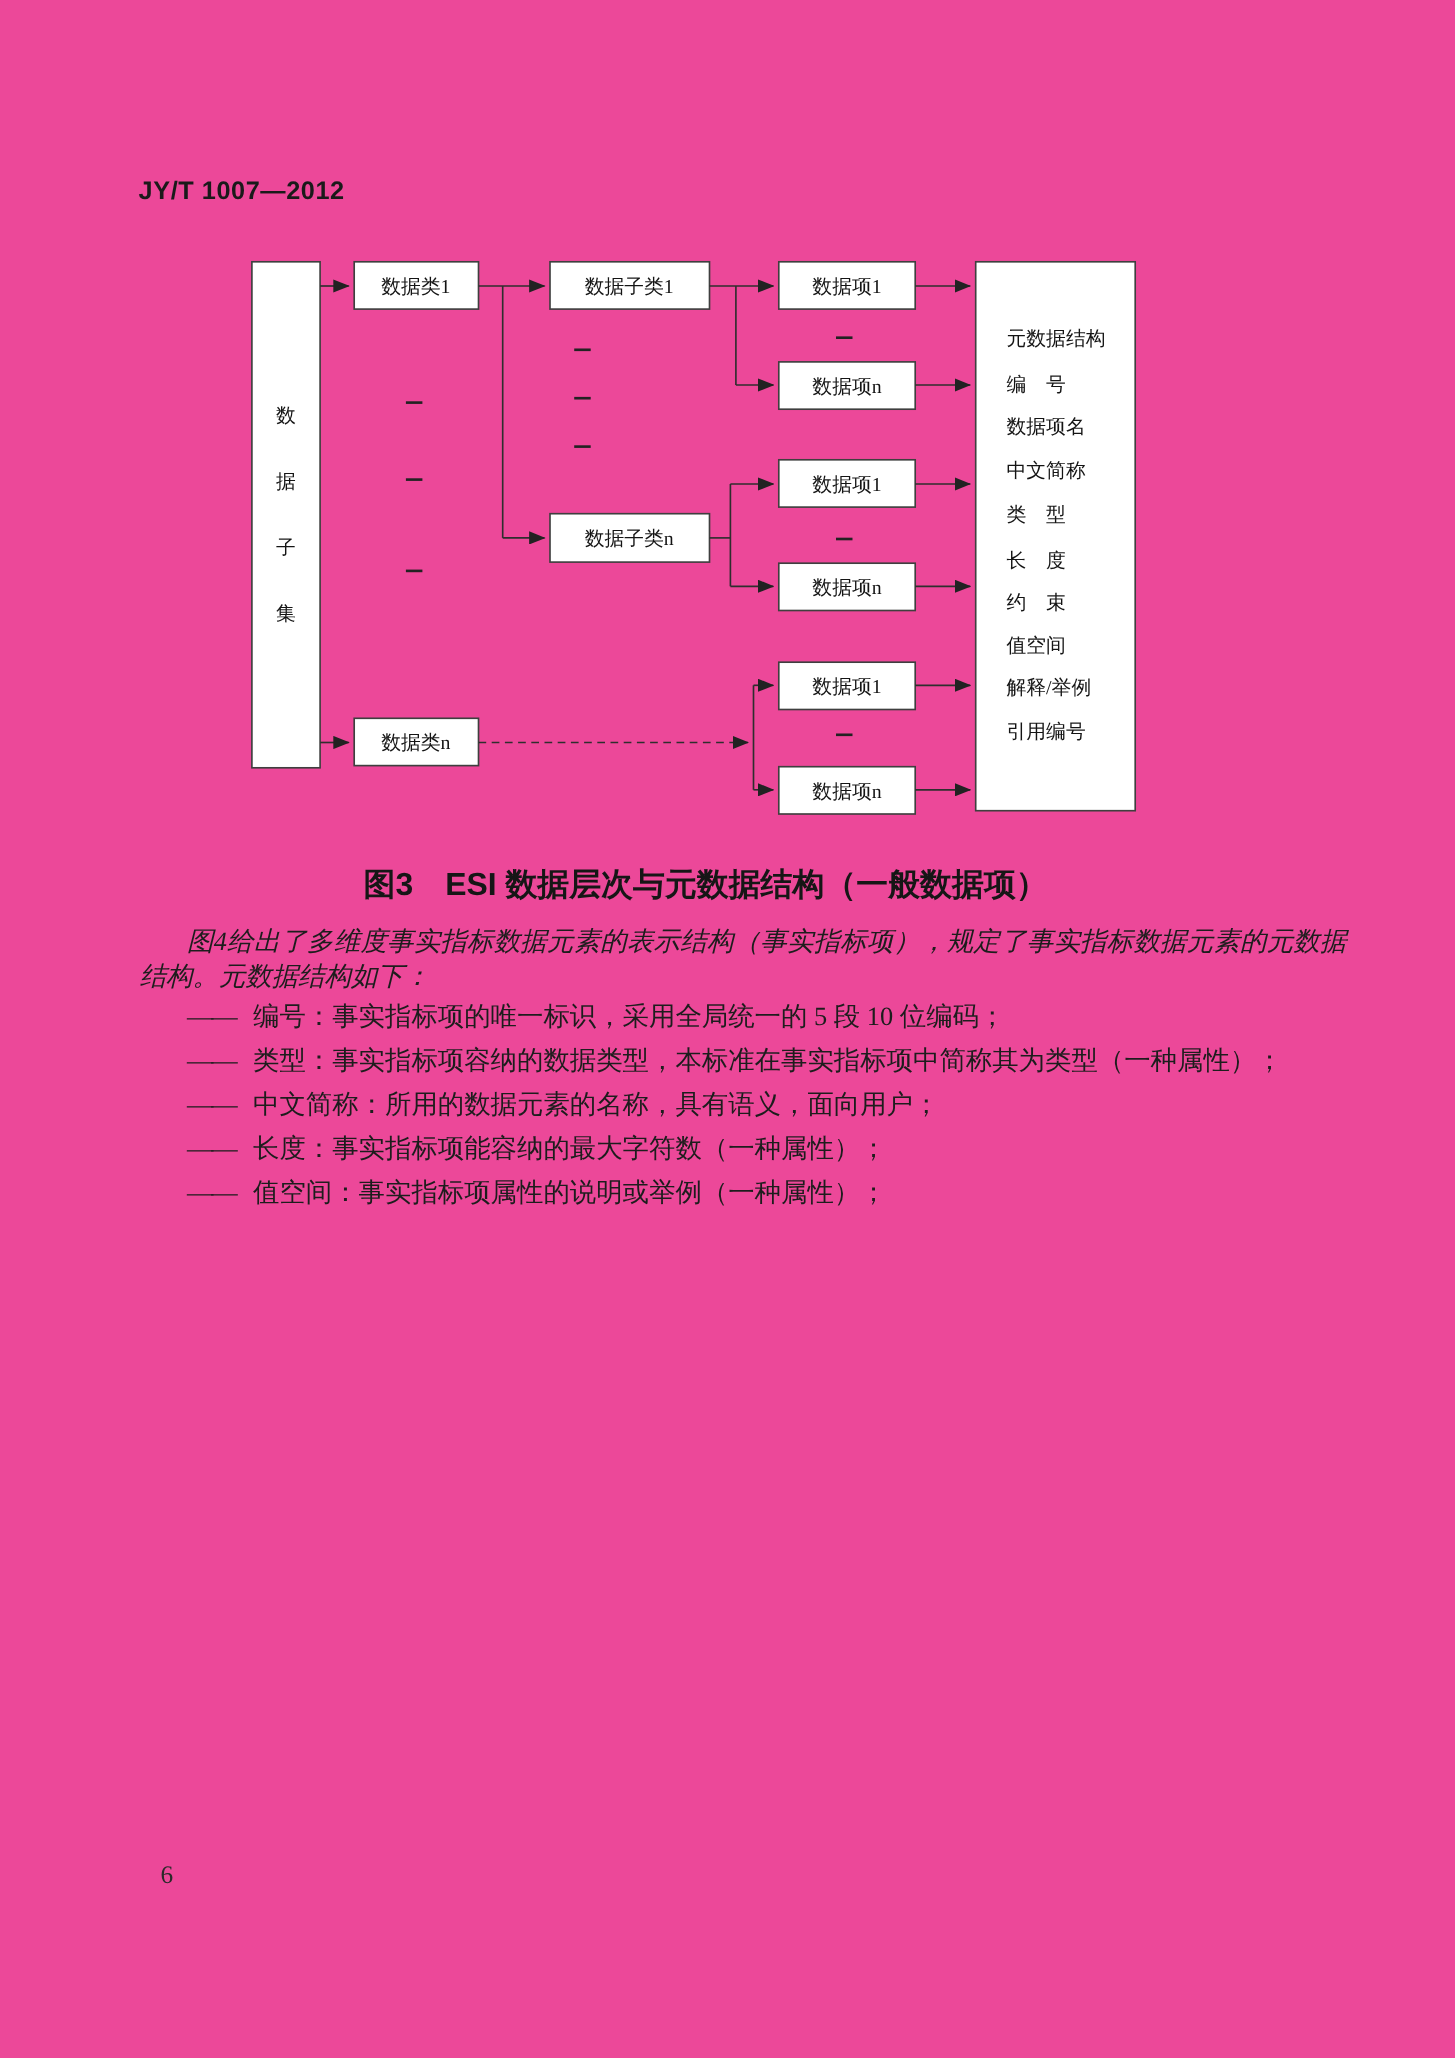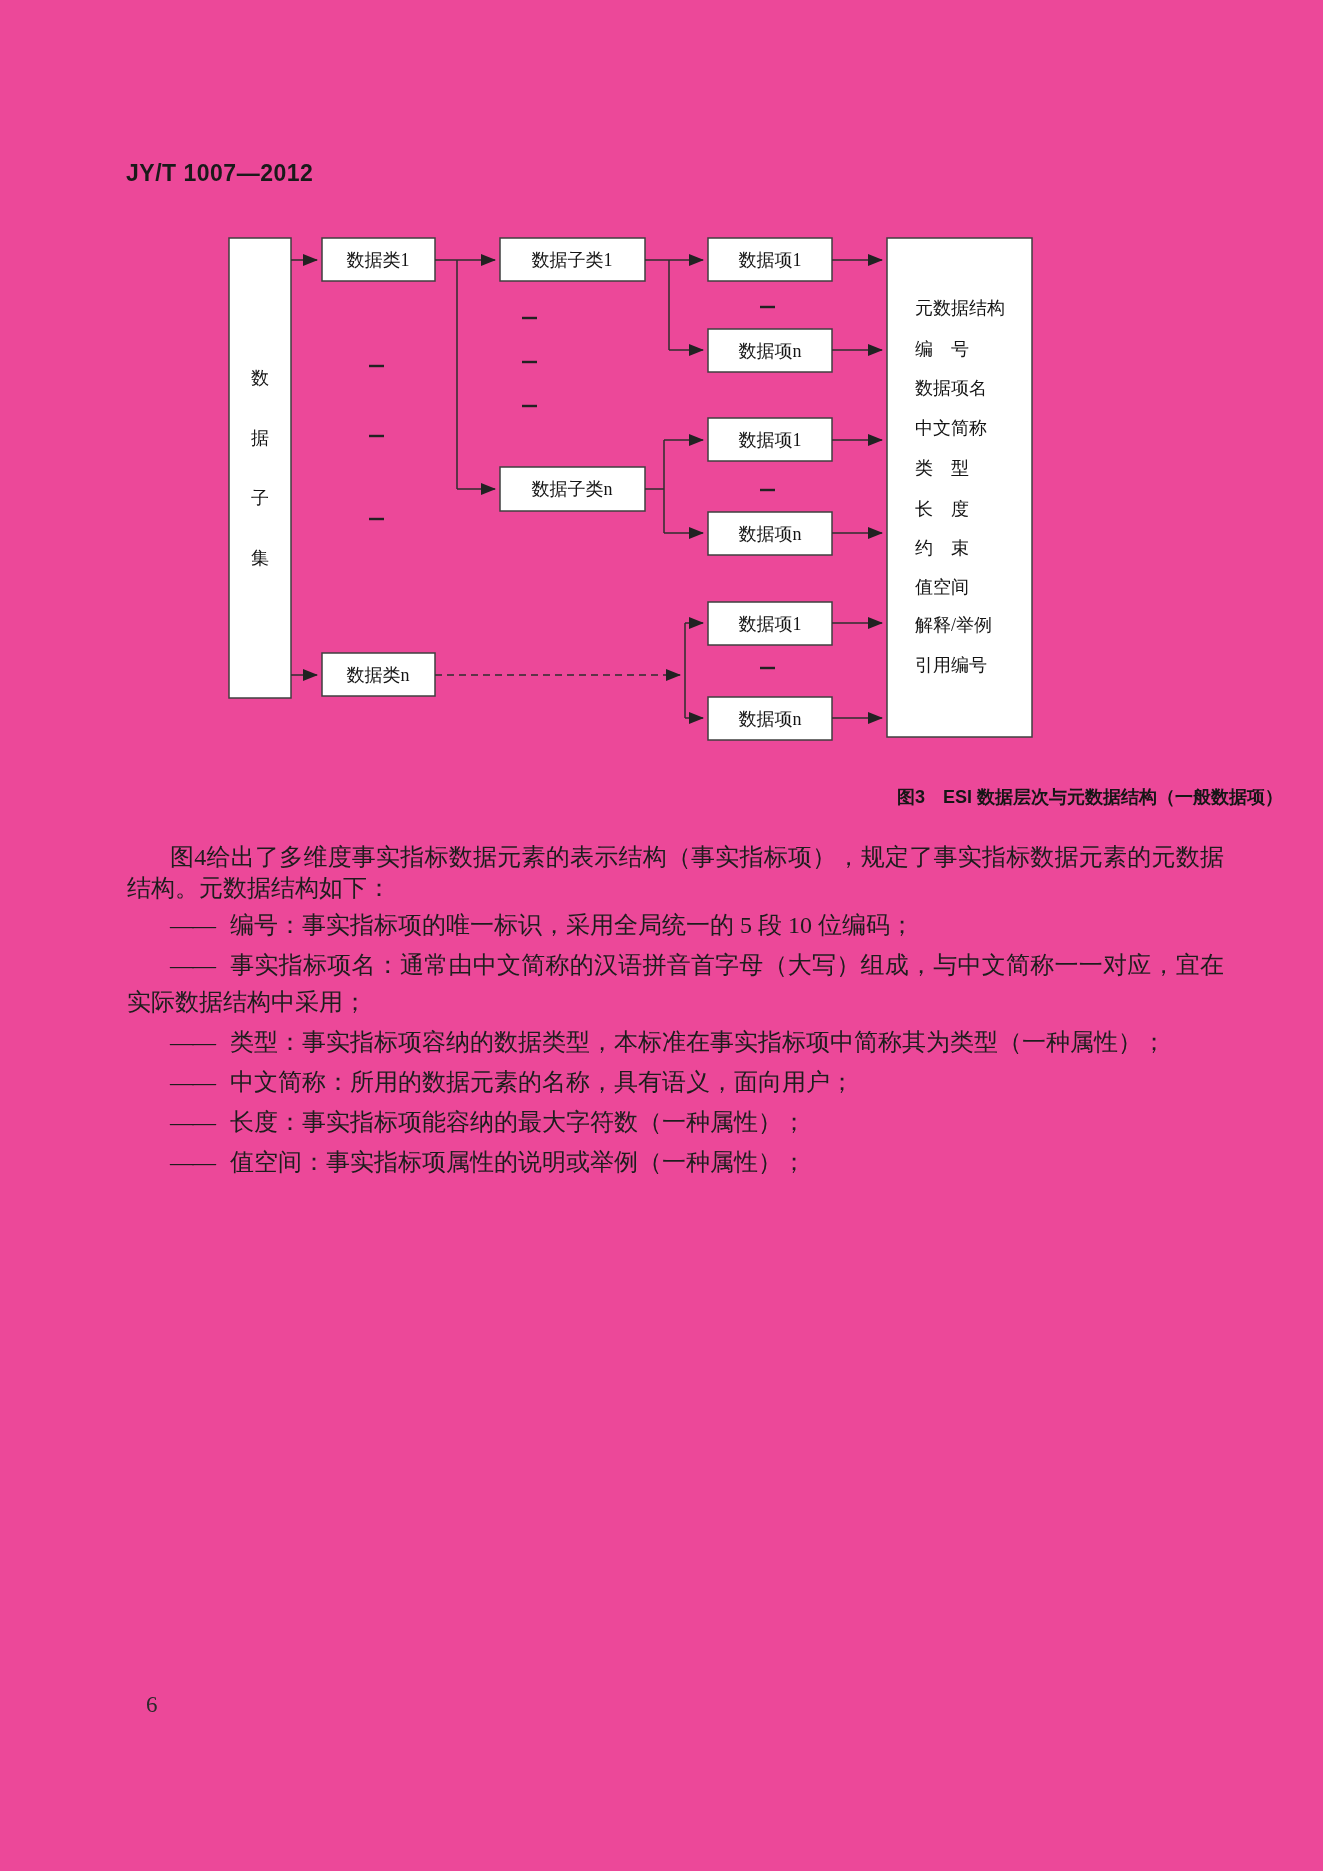--- a/index.html
+++ b/index.html
@@ -33,39 +33,40 @@
   svg.figure text {
     font-family: "Liberation Serif", "DejaVu Serif", serif;
     font-size: 18px;
     fill: #141414;
   }
   .figure-caption {
     position: absolute;
     left: 0;
     top: 785px;
     width: 1283px;
-    text-align: right;
+    text-align: center;
     font-family: "Liberation Sans", "DejaVu Sans", sans-serif;
     font-weight: bold;
-    font-size: 18px;
+    font-size: 29px;
     color: #161616;
   }
   .body-text {
     position: absolute;
     left: 127px;
     top: 842px;
     width: 1097px;
     font-size: 24px;
     text-align: justify;
     color: #1d1d1d;
   }
   .body-text p.para {
     margin: 0;
     line-height: 31px;
     text-indent: 43px;
+    font-style: italic;
   }
   .li {
     line-height: 37px;
     text-indent: 43px;
     margin-top: 3px;
   }
   .li .dash {
     letter-spacing: -2px;
     margin-right: 16px;
   }
@@ -205,21 +206,20 @@
       <line x1="760" y1="668" x2="775" y2="668"></line>
     </g>
   </svg>
 
   <div class="figure-caption">图3　ESI 数据层次与元数据结构（一般数据项）</div>
 
   <div class="body-text">
     <p class="para">图4给出了多维度事实指标数据元素的表示结构（事实指标项），规定了事实指标数据元素的元数据结构。元数据结构如下：</p>
 
     <div class="li"><span class="dash">——</span><span>编号：事实指标项的唯一标识，采用全局统一的 5 段 10 位编码；</span></div>
-    <div class="li"><span class="dash">——</span><span>事实指标项名：通常由中文简称的汉语拼音首字母（大写）组成，与中文简称一一对应，宜在实际数据结构中采用；</span></div>
     <div class="li"><span class="dash">——</span><span>类型：事实指标项容纳的数据类型，本标准在事实指标项中简称其为类型（一种属性）；</span></div>
     <div class="li"><span class="dash">——</span><span>中文简称：所用的数据元素的名称，具有语义，面向用户；</span></div>
     <div class="li"><span class="dash">——</span><span>长度：事实指标项能容纳的最大字符数（一种属性）；</span></div>
     <div class="li"><span class="dash">——</span><span>值空间：事实指标项属性的说明或举例（一种属性）；</span></div>
 
   </div>
 
   <div class="page-number">6</div>
 
 </div>

